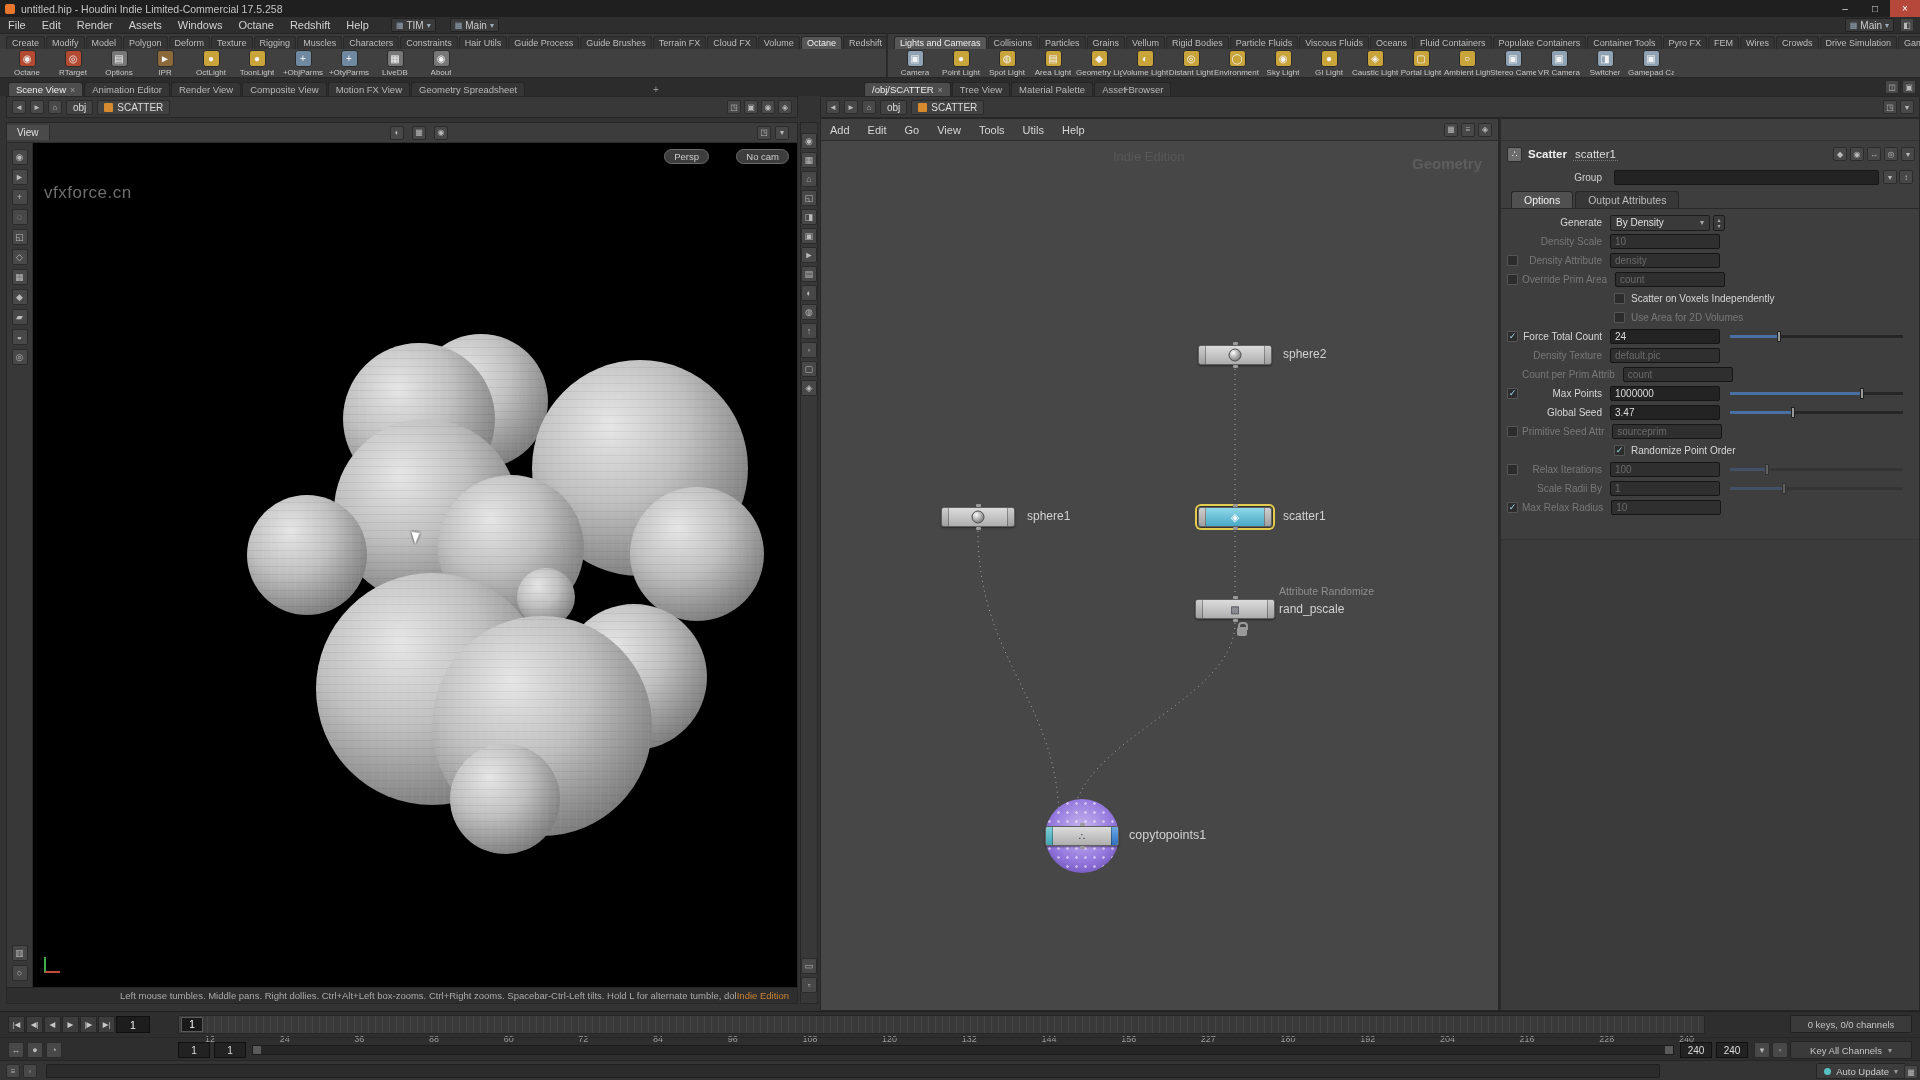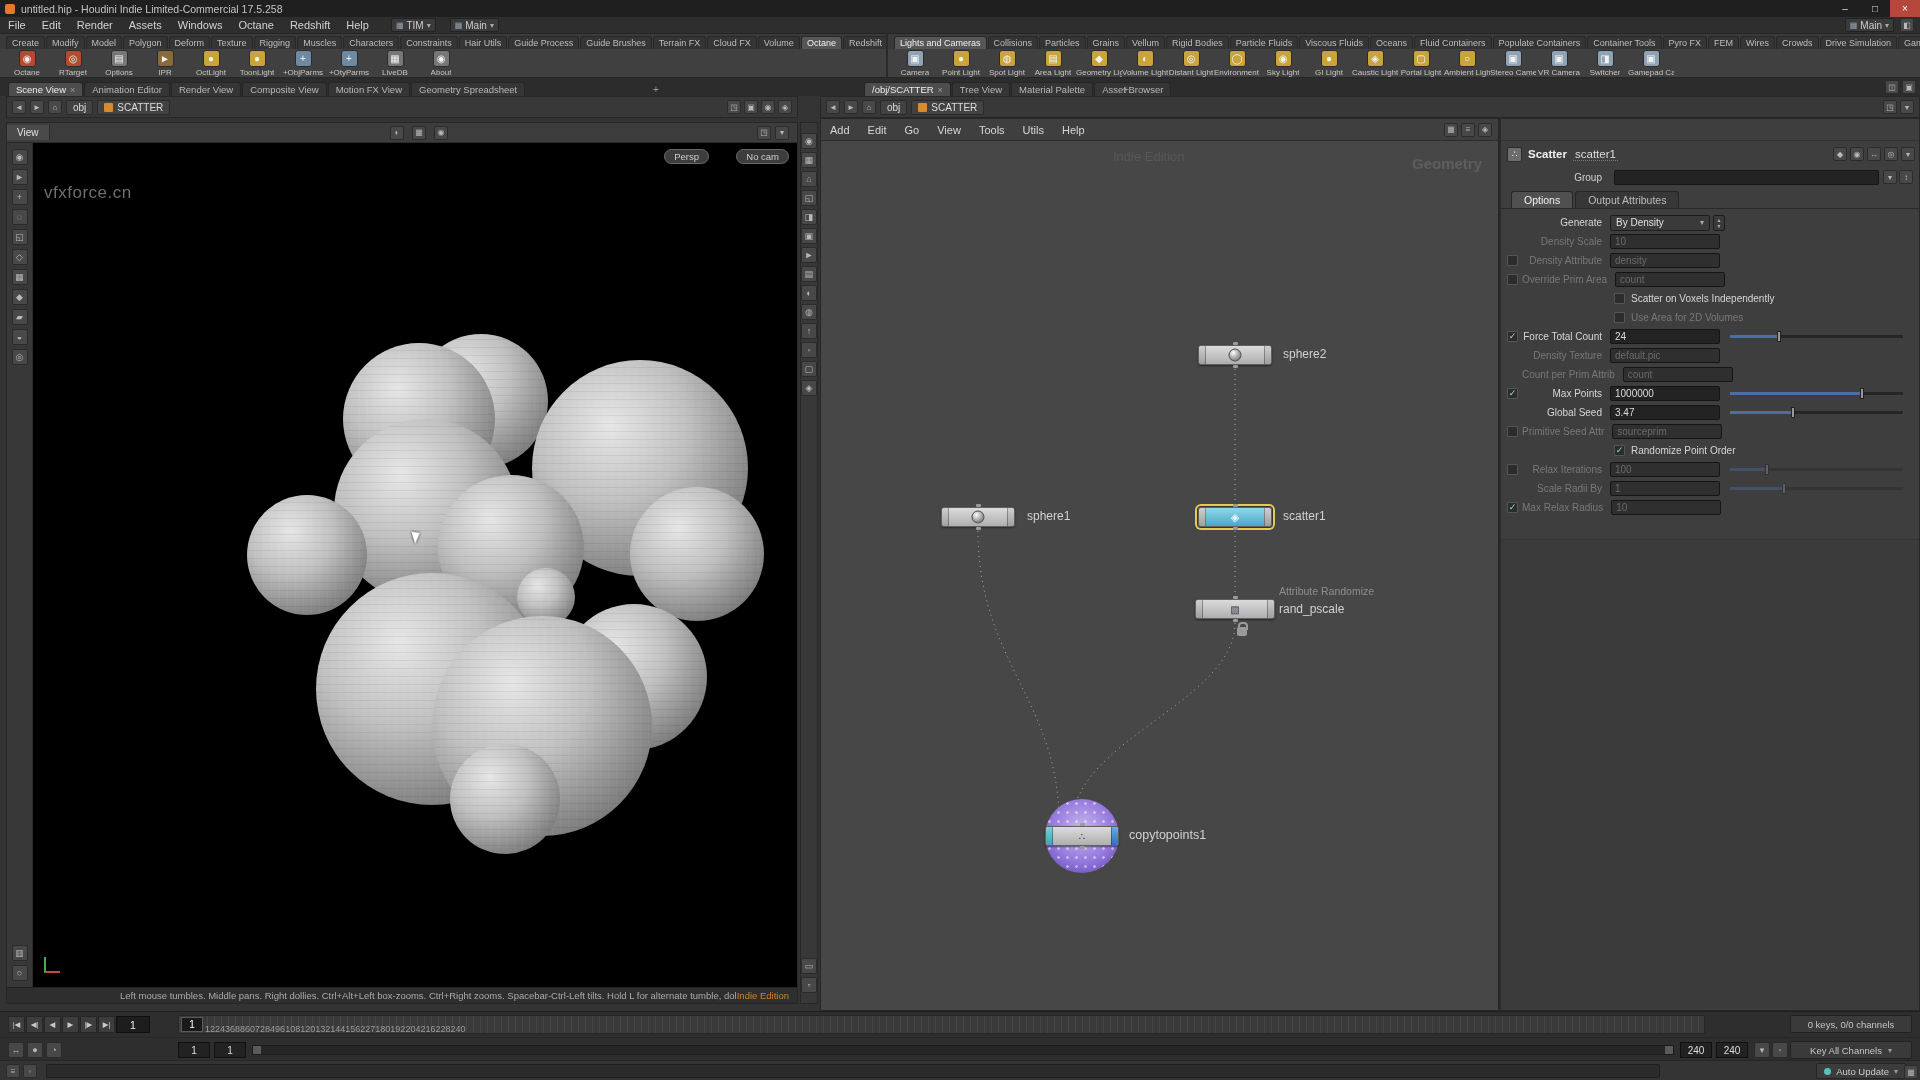--- a/index.html
+++ b/index.html
@@ -147,21 +147,21 @@
   .p-bottom{position:absolute;left:0;right:0;bottom:0;top:420px;background:#3b3b3b;border-top:1px solid #343434}
 
   
   .playbar{position:absolute;left:0;top:1011px;width:1920px;height:49px;background:#2e2e2e;border-top:1px solid #1f1f1f}
   .prow-a{position:relative;height:25px}
   .prow-b{position:relative;height:24px;border-top:1px solid #272727}
   .transport{position:absolute;left:8px;top:4px;display:flex;gap:1px}
   .tbtn{width:17px;height:17px;background:#3d3d3d;border:1px solid #262626;color:#c9c9c9;font-size:7.5px;display:flex;align-items:center;justify-content:center;font-family:"Liberation Sans",sans-serif}
   .curframe{position:absolute;left:116px;top:4px;width:34px;height:17px;background:#1d1d1d;border:1px solid #0f0f0f;color:#eee;font-size:10.5px;text-align:center;line-height:16px}
   .ruler{position:absolute;left:178px;right:215px;top:3px;height:19px;background:#3a3a3a;border:1px solid #262626;background-image:repeating-linear-gradient(90deg,#454545 0 1px,transparent 1px 7px)}
-  .ticks{position:absolute;left:26px;right:10px;top:8px;display:flex;justify-content:flex-start}
+  .ticks{position:absolute;left:26px;right:10px;top:18px;display:flex;justify-content:space-between}
   .tick{font-size:9px;color:#9c9c9c}
   .playhead{position:absolute;left:2px;top:1px;width:22px;height:15px;background:#191919;border:1px solid #5a5a5a;color:#fff;font-size:10px;text-align:center;line-height:14px}
   .keysbox{position:absolute;right:8px;top:3px;width:122px;height:18px;background:#3a3a3a;border:1px solid #222;border-radius:2px;font-size:9.5px;color:#c4c4c4;display:flex;align-items:center;justify-content:center;white-space:nowrap}
   .rb-icons{position:absolute;left:8px;top:4px;display:flex;gap:3px}
   .tfld{position:absolute;top:4px;width:32px;height:16px;background:#222;border:1px solid #111;color:#ddd;font-size:10px;text-align:center;line-height:15px}
   .rangebar{position:absolute;left:252px;right:246px;top:7px;height:10px;background:#262626;border:1px solid #1b1b1b}
   .rangebar .rh{position:absolute;top:0;width:8px;height:8px;background:#5a5a5a}
   .keyall{position:absolute;right:8px;top:3px;width:122px;height:18px;background:#3a3a3a;border:1px solid #222;border-radius:2px;font-size:9.5px;color:#c4c4c4;display:flex;align-items:center;justify-content:center;gap:6px}
 
   

